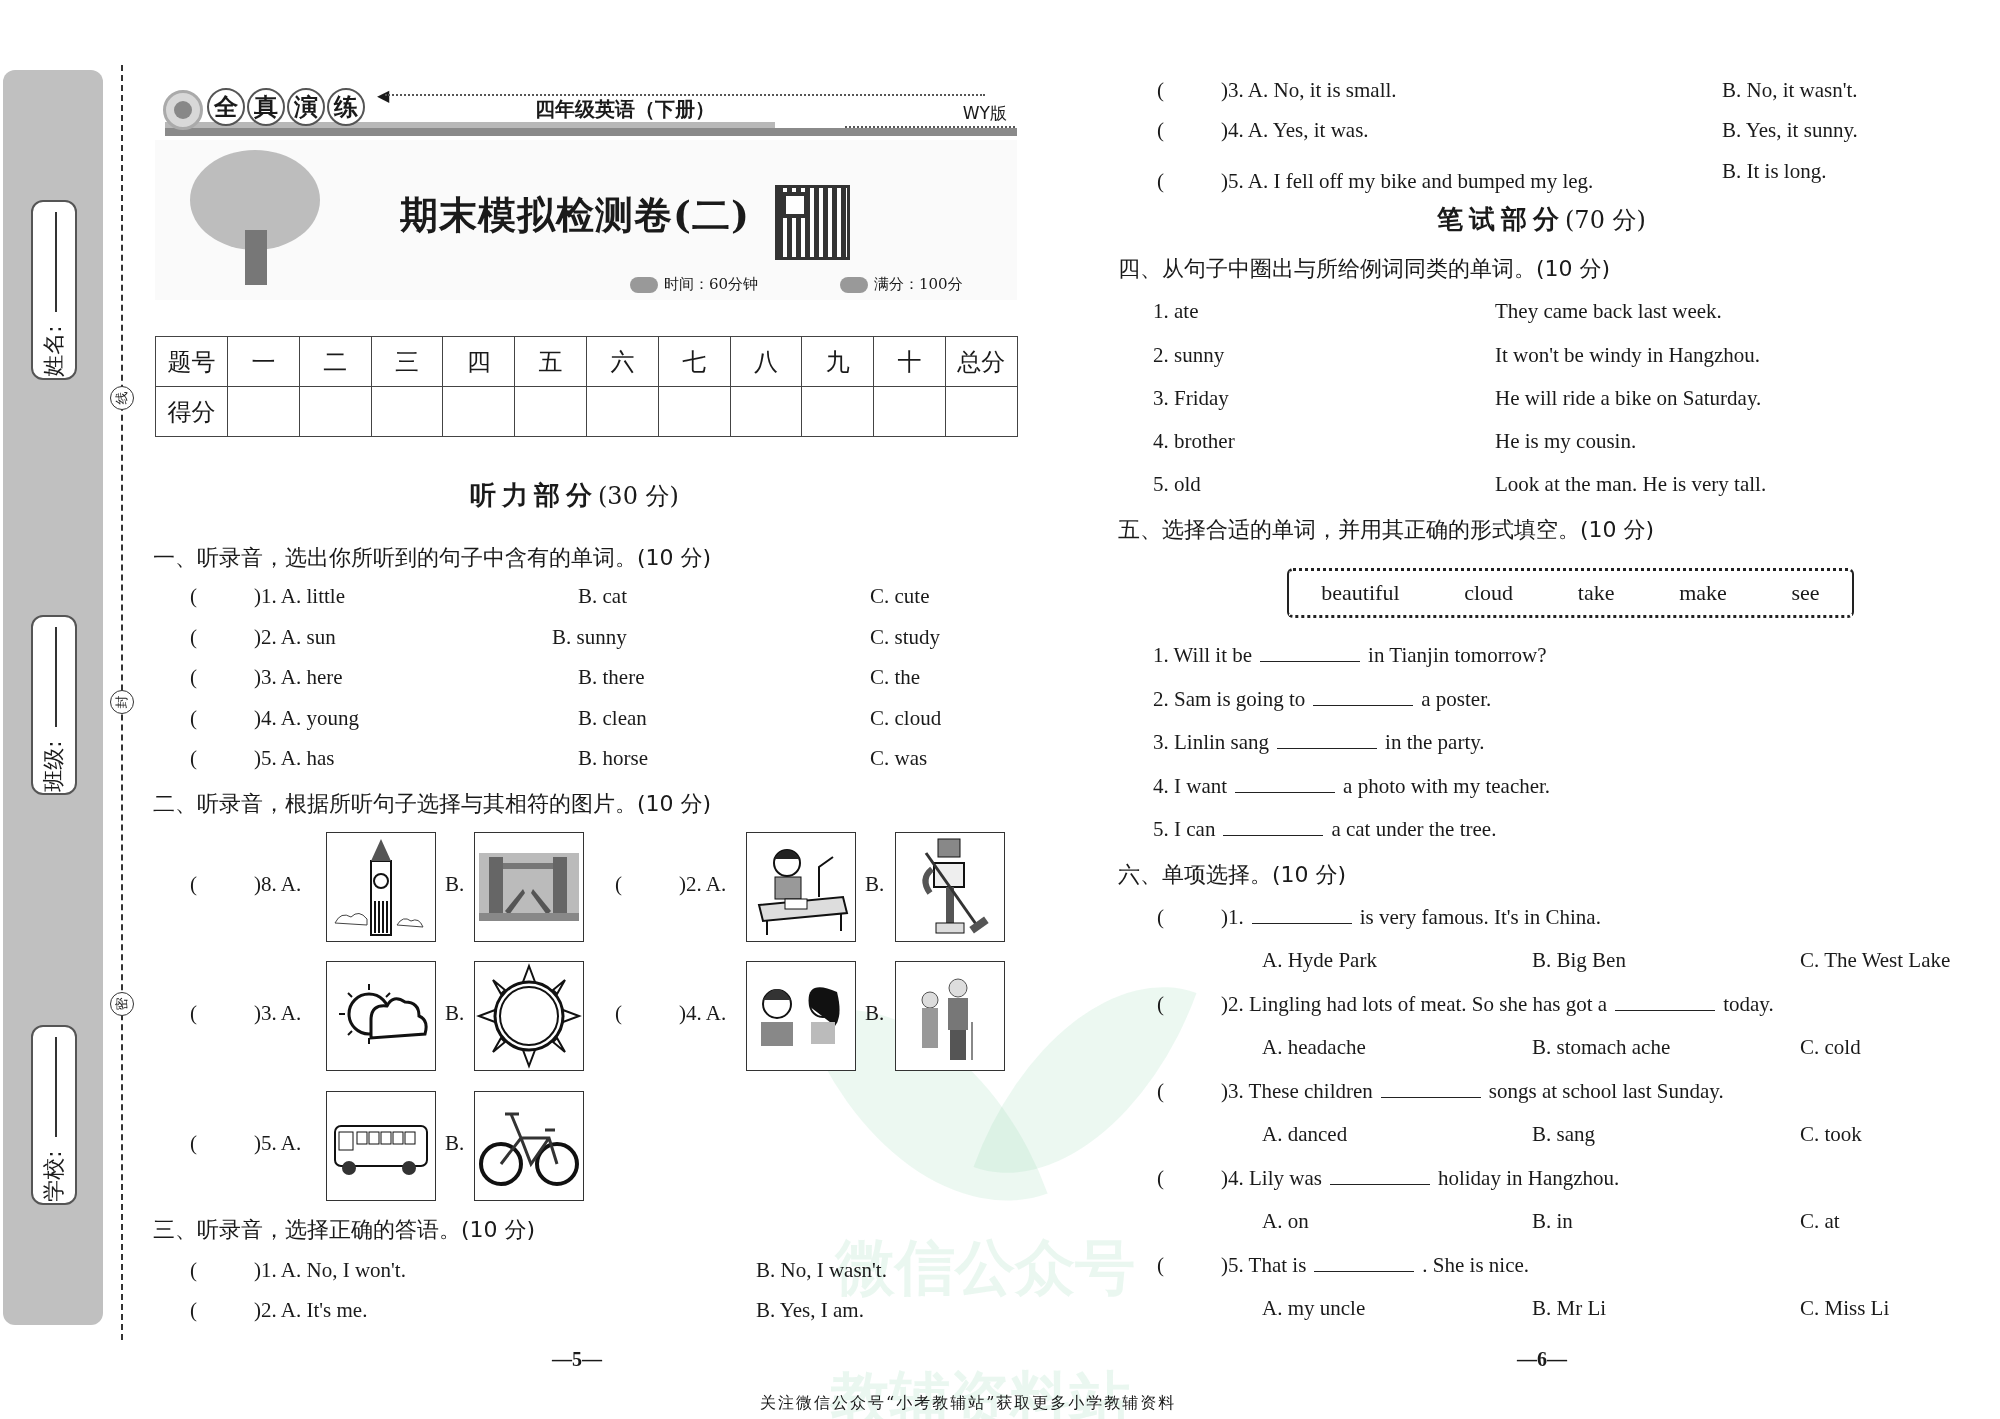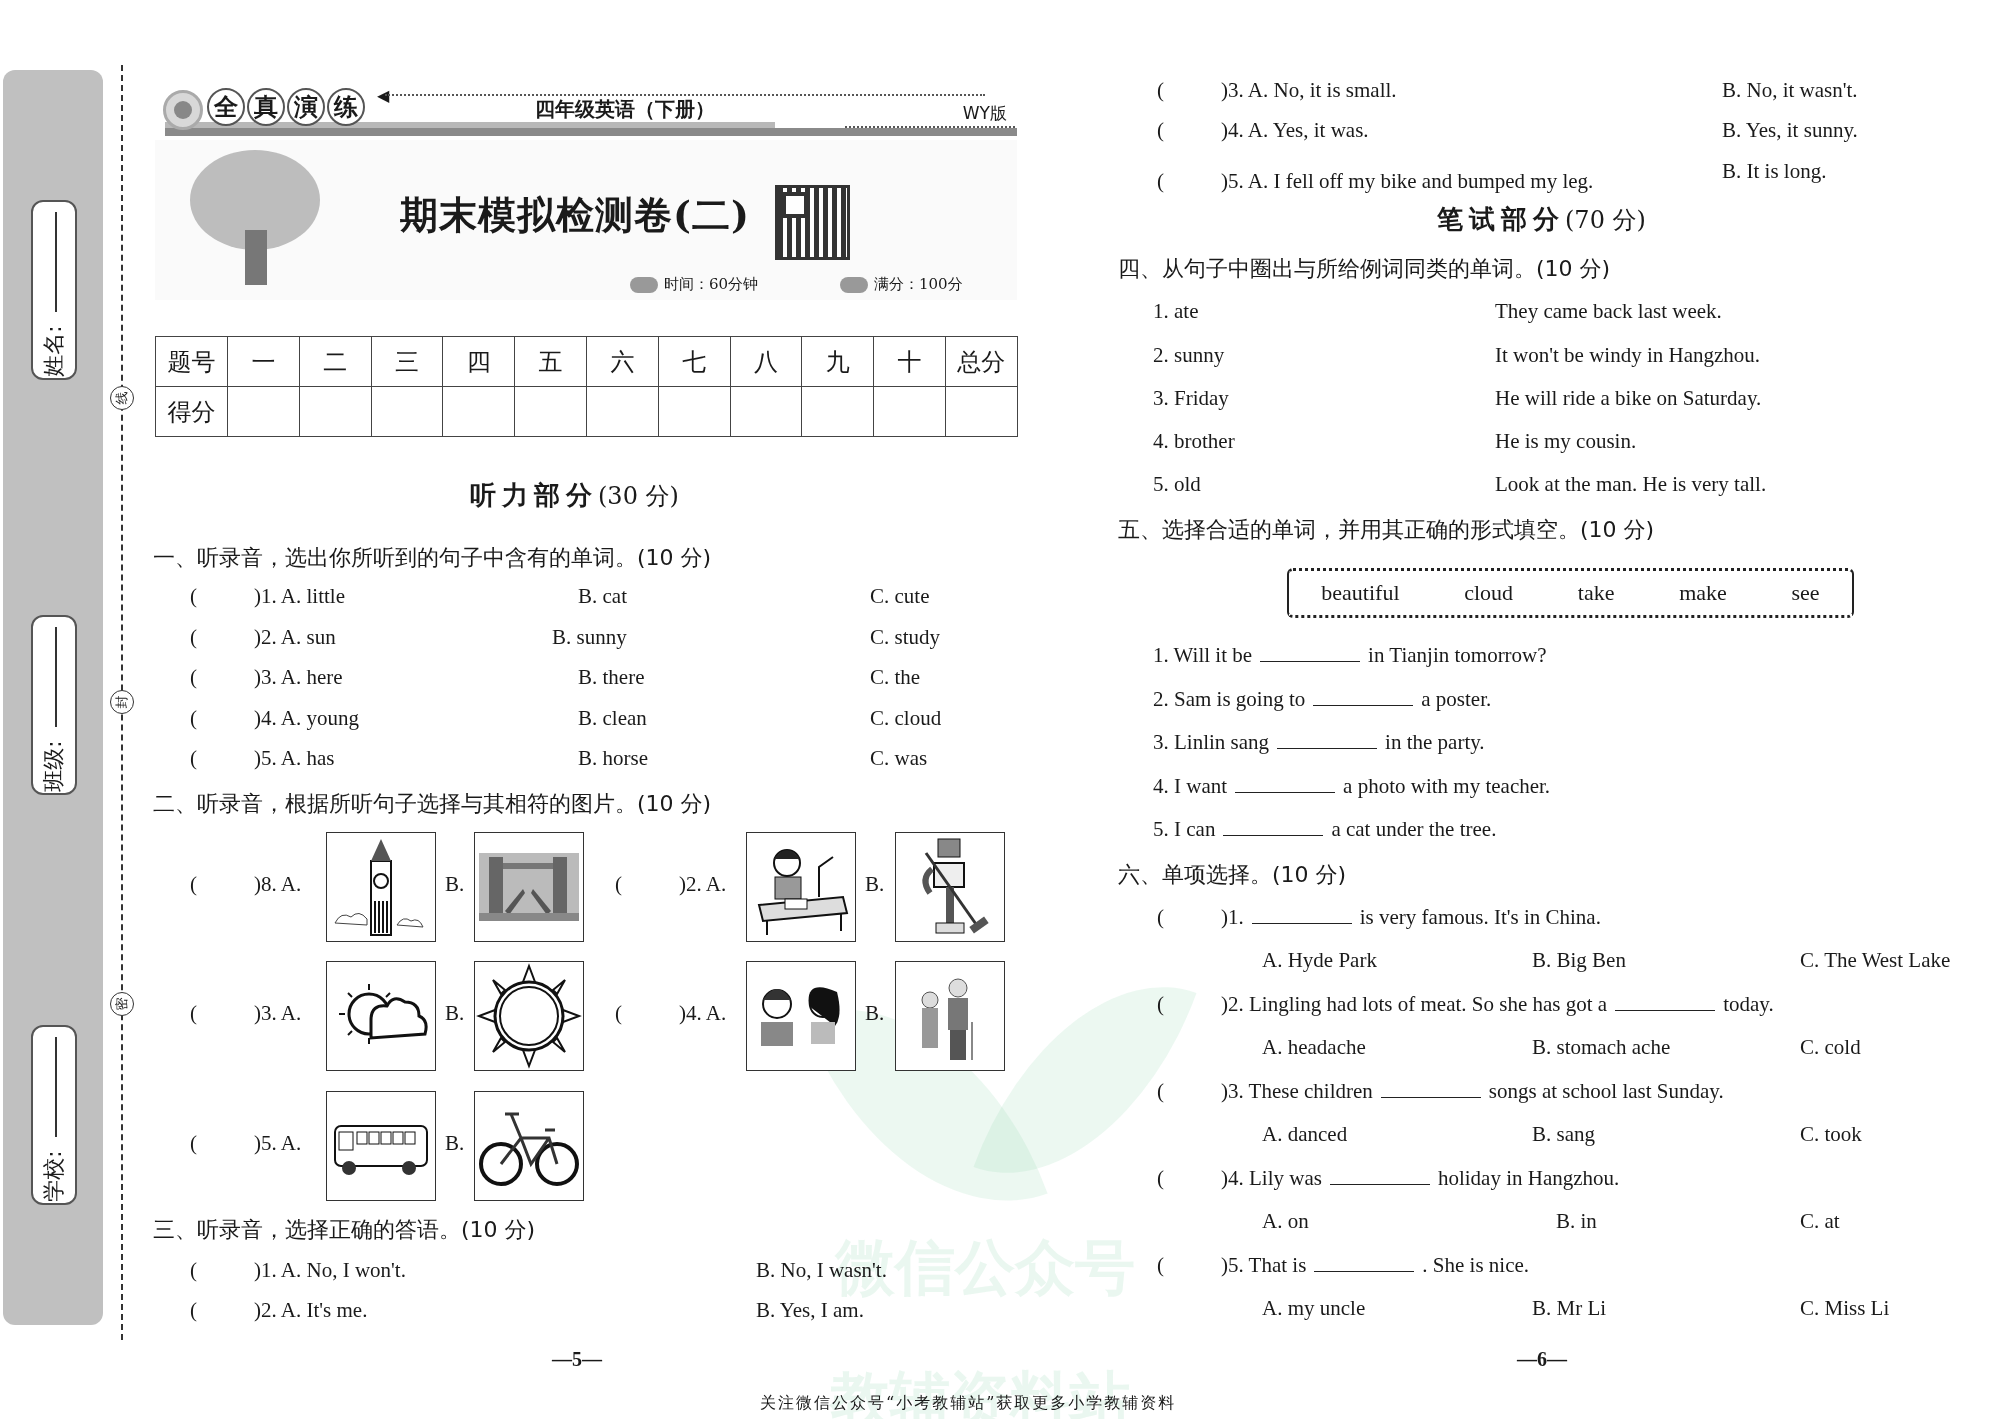--- a/index.html
+++ b/index.html
@@ -366,21 +366,21 @@
 <div class="abs row" style="left:1532px;top:1035px;">B. stomach ache</div>
 <div class="abs row" style="left:1800px;top:1035px;">C. cold</div>
 
 <div class="abs row" style="left:1157px;top:1079px;"><span class="paren">(</span><span>)3. These children</span><span class="blank"></span><span>songs at school last Sunday.</span></div>
 <div class="abs row" style="left:1262px;top:1122px;">A. danced</div>
 <div class="abs row" style="left:1532px;top:1122px;">B. sang</div>
 <div class="abs row" style="left:1800px;top:1122px;">C. took</div>
 
 <div class="abs row" style="left:1157px;top:1166px;"><span class="paren">(</span><span>)4. Lily was</span><span class="blank"></span><span>holiday in Hangzhou.</span></div>
 <div class="abs row" style="left:1262px;top:1209px;">A. on</div>
-<div class="abs row" style="left:1532px;top:1209px;margin-left:24px;">B. in</div>
+<div class="abs row" style="left:1532px;top:1209px;">B. in</div>
 <div class="abs row" style="left:1800px;top:1209px;">C. at</div>
 
 <div class="abs row" style="left:1157px;top:1253px;"><span class="paren">(</span><span>)5. That is</span><span class="blank"></span><span>. She is nice.</span></div>
 <div class="abs row" style="left:1262px;top:1296px;">A. my uncle</div>
 <div class="abs row" style="left:1532px;top:1296px;">B. Mr Li</div>
 <div class="abs row" style="left:1800px;top:1296px;">C. Miss Li</div>
 
 <div class="abs pagenum" style="left:1517px;top:1348px;">—6—</div>
 
 <div class="abs footer-note" style="left:760px;top:1393px;">关注微信公众号“小考教辅站”获取更多小学教辅资料</div>

